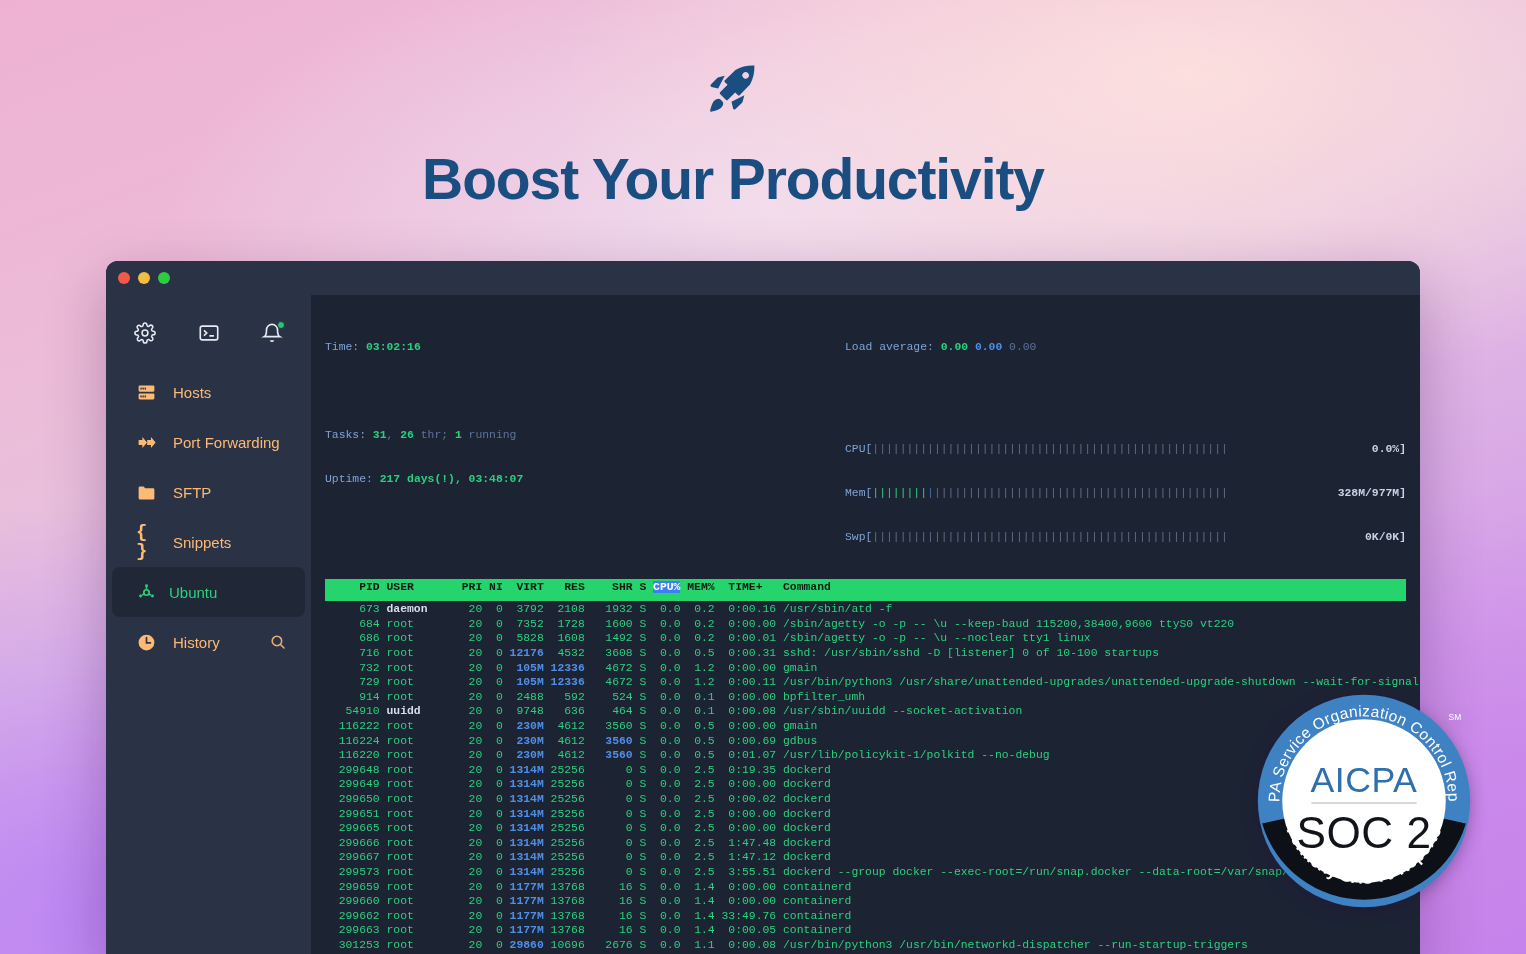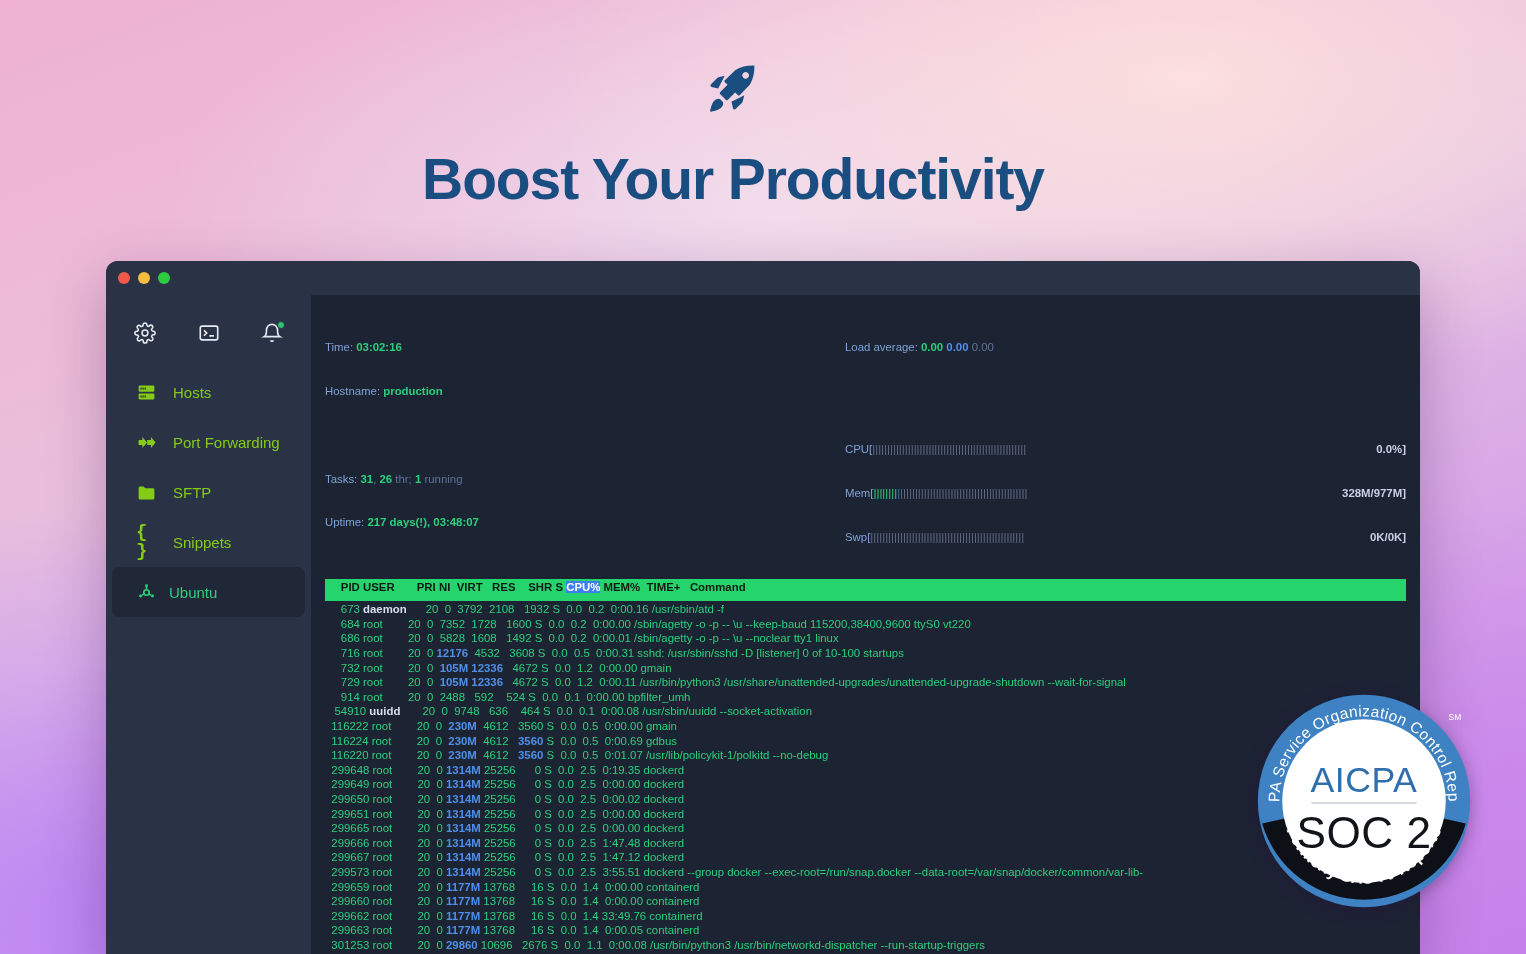--- a/index.html
+++ b/index.html
@@ -64,39 +64,39 @@
   .tool-ico { width:22px; height:22px; color:#e7eaf2; position:relative; cursor:pointer; }
   .tool-ico svg { width:100%; height:100%; display:block; }
   .bell-dot {
     position:absolute; right:-2px; top:-1px; width:8px; height:8px;
     border-radius:50%; background:#28c76f; border:1.5px solid #2a3245;
   }
 
   .nav { margin-top:14px; display:flex; flex-direction:column; }
   .nav-item {
     height:50px; display:flex; align-items:center; gap:16px;
-    padding:0 18px 0 24px; color:#84cc16; font-size:15px;
+    padding:0 18px 0 24px; color:#fdba74; font-size:15px;
     cursor:pointer; border-radius:8px; margin:0 6px;
   }
   .nav-item .ico { width:21px; height:21px; flex:0 0 21px; display:flex; align-items:center; justify-content:center; }
   .nav-item .ico svg { width:100%; height:100%; display:block; }
   .nav-item.active { background:#202838; color:#2bd07c;gap:12px; }
   .nav-item.active .ico { color:#2bd07c; }
   .nav-item .label { flex:1; white-space:nowrap; }
   .nav-item .trail { width:18px; height:18px; opacity:.9; }
   .nav-item .trail svg { width:100%; height:100%; display:block; }
   .brace { font-family:"Liberation Mono", monospace; font-size:19px; font-weight:bold; line-height:1; }
 
   
   .terminal {
     flex:1; background:#1c2333; position:relative; min-width:0;
     padding:16px 14px 0 14px; overflow:hidden;
   }
 
-  .mono { font-family:Liberation Sans, sans-serif; font-size:11.4px; line-height:14.6px; white-space:pre; }
+  .mono { font-family:Liberation Mono, monospace; font-size:11.4px; line-height:14.6px; white-space:pre; }
 
   .meta { display:flex; margin-bottom:4px; }
   .meta-left { width:520px; flex:0 0 520px; }
   .meta-right { flex:1; }
   .c-lbl { color:#7fa3d8; }
   .c-val { color:#2bd07c; font-weight:bold; }
   .c-dim { color:#5c7399; }
   .c-blue { color:#4f8fe8; font-weight:bold; }
   .spacer-line { height:14.6px; }
 
@@ -228,30 +228,44 @@
               <circle cx="12" cy="12" r="3.1"></circle>
               <circle cx="12" cy="4.2" r="1.7" fill="currentColor" stroke="none"></circle>
               <circle cx="5.2" cy="16" r="1.7" fill="currentColor" stroke="none"></circle>
               <circle cx="18.8" cy="16" r="1.7" fill="currentColor" stroke="none"></circle>
               <path d="M12 7.1V6M9.3 13.6l-1.9 1.1M14.7 13.6l1.9 1.1" stroke-linecap="round"></path>
             </svg>
           </span>
           <span class="label">Ubuntu</span>
         </div>
 
+        <div class="nav-item">
+          <span class="ico">
+            <svg viewBox="0 0 24 24" fill="currentColor">
+              <circle cx="12" cy="12" r="9"></circle>
+              <path d="M12 6.4v6h4.6" stroke="#2a3245" stroke-width="1.9" fill="none" stroke-linecap="round"></path>
+            </svg>
+          </span>
+          <span class="label">History</span>
+          <span class="trail">
+            <svg viewBox="0 0 24 24" fill="none" stroke="currentColor" stroke-width="2.1" stroke-linecap="round">
+              <circle cx="10.6" cy="10.6" r="6.3"></circle>
+                <path d="M15.3 15.3L20 20"></path>
+            </svg>
+          </span>
+        </div>
 
       </div>
     </div>
 
     <div class="terminal">
 
       <div class="mono meta">
         <div class="meta-left">
           <div><span class="c-lbl">Time:</span> <span class="c-val">03:02:16</span></div>
-          <div><span class="c-lbl">Hostname:</span> <span class="c-val">production</span></div>
           <div class="spacer-line"></div>
           <div><span class="c-lbl">Tasks:</span> <span class="c-val">31</span><span class="c-dim">,</span> <span class="c-val">26</span> <span class="c-dim">thr;</span> <span class="c-val">1</span> <span class="c-dim">running</span></div>
           <div><span class="c-lbl">Uptime:</span> <span class="c-val">217</span> <span class="c-val">days(!),</span> <span class="c-val">03:48:07</span></div>
         </div>
 
         <div class="meta-right">
           <div><span class="c-lbl">Load average:</span> <span class="c-val">0.00</span> <span class="c-blue">0.00</span> <span class="c-dim">0.00</span></div>
           <div class="spacer-line"></div>
 
           <div class="bar-row">

